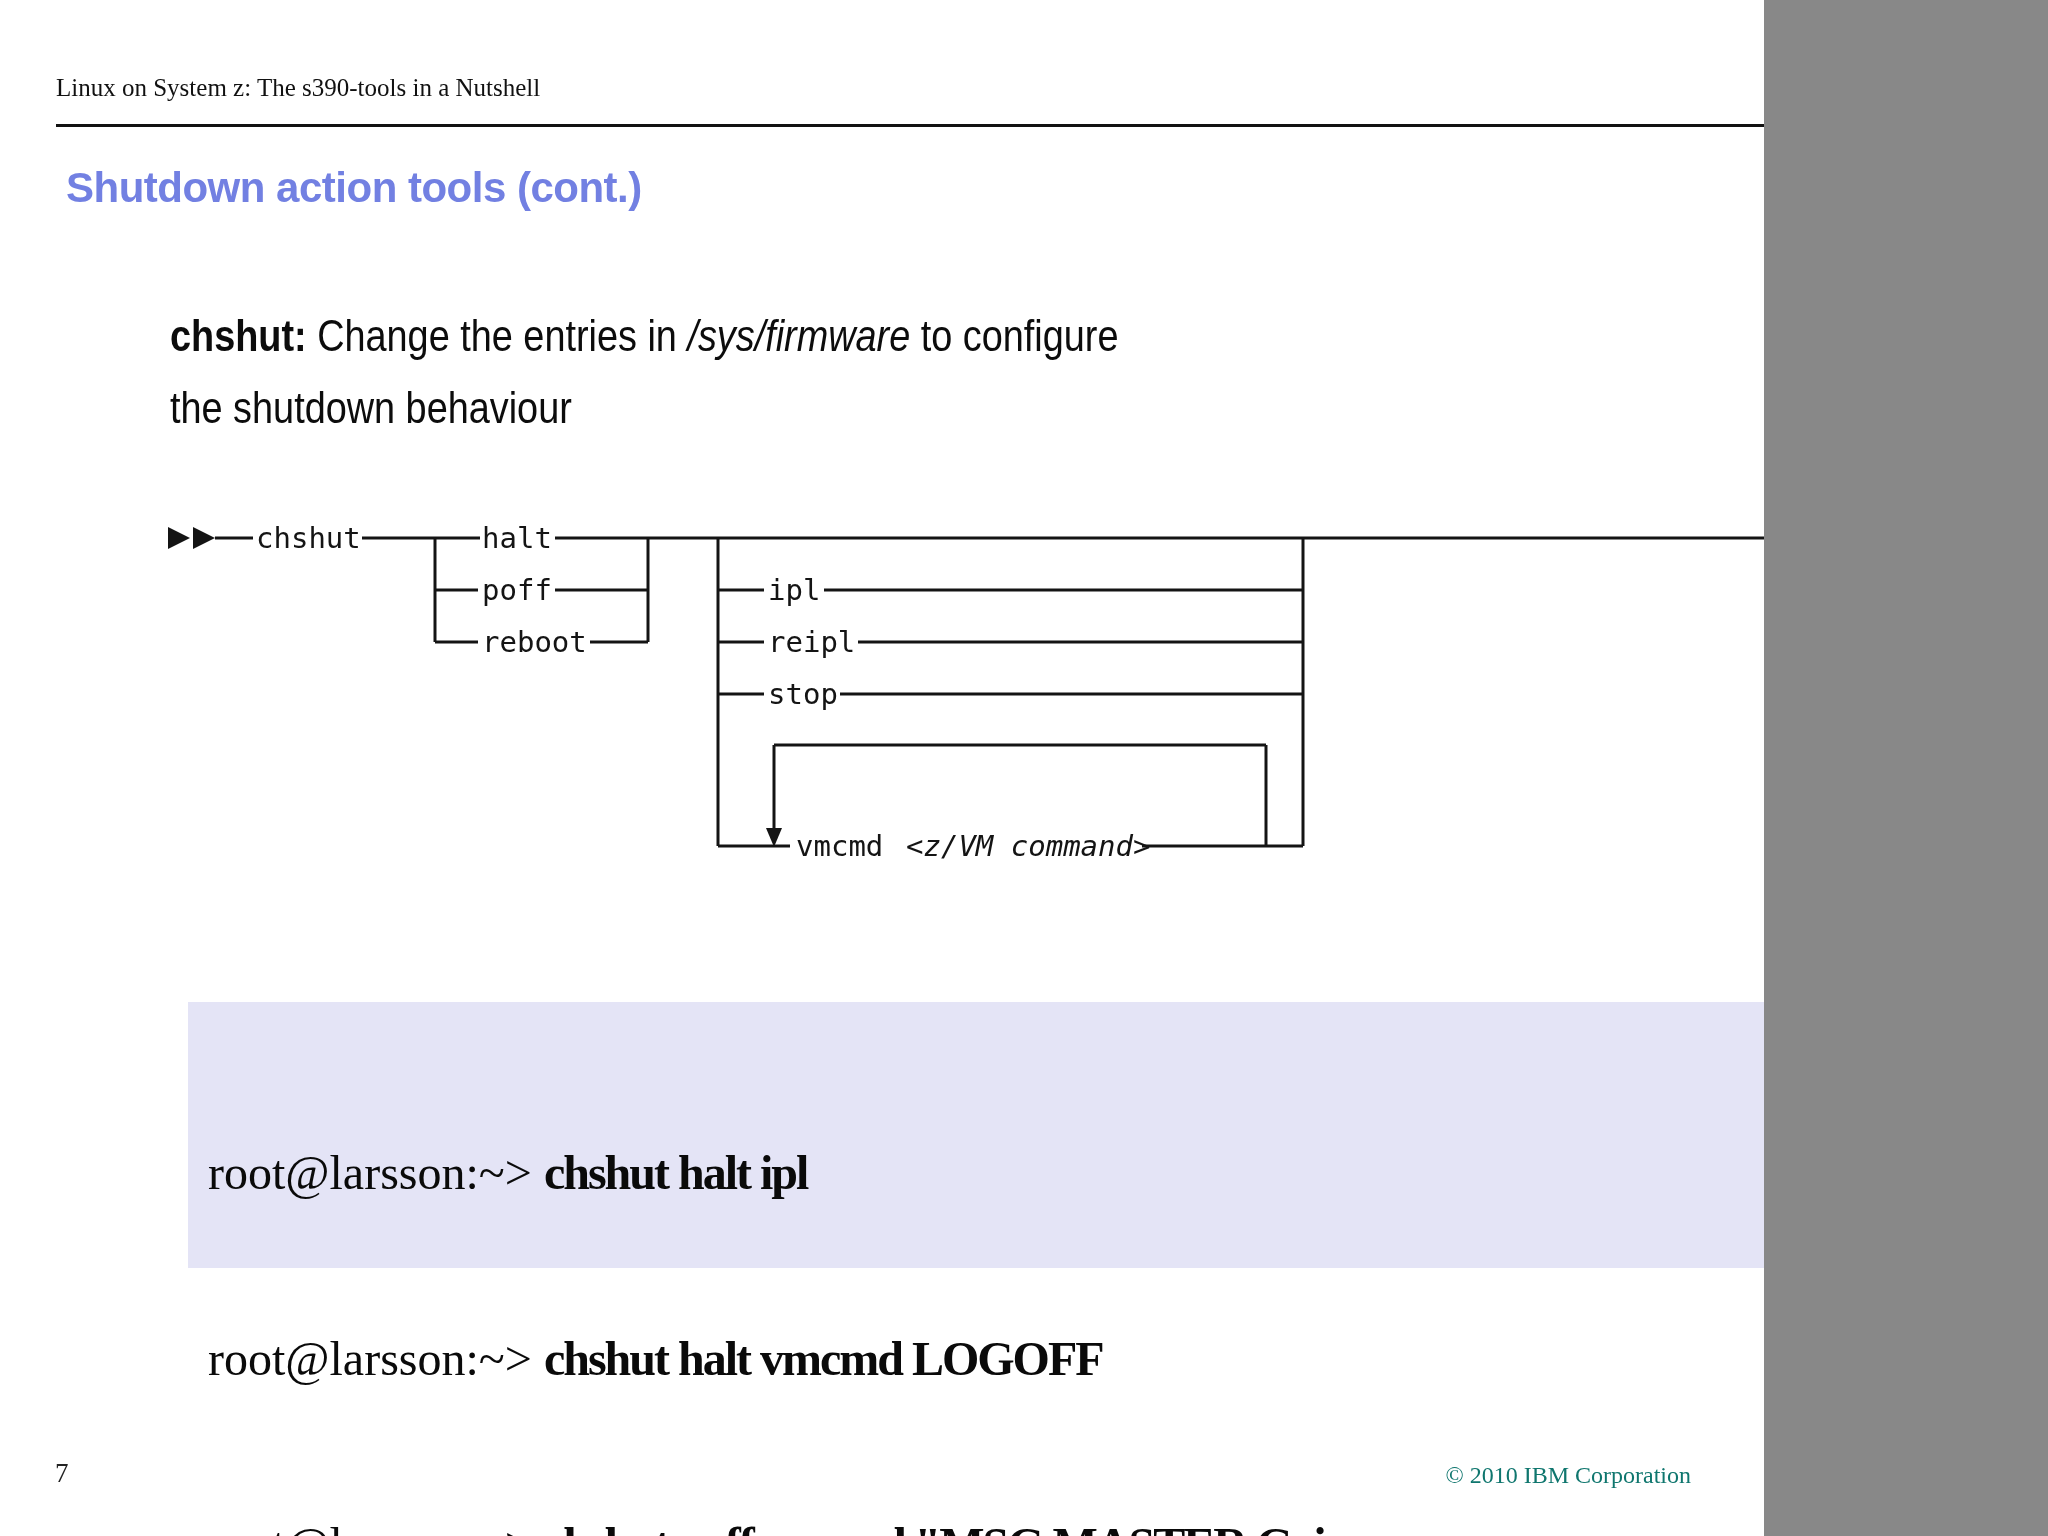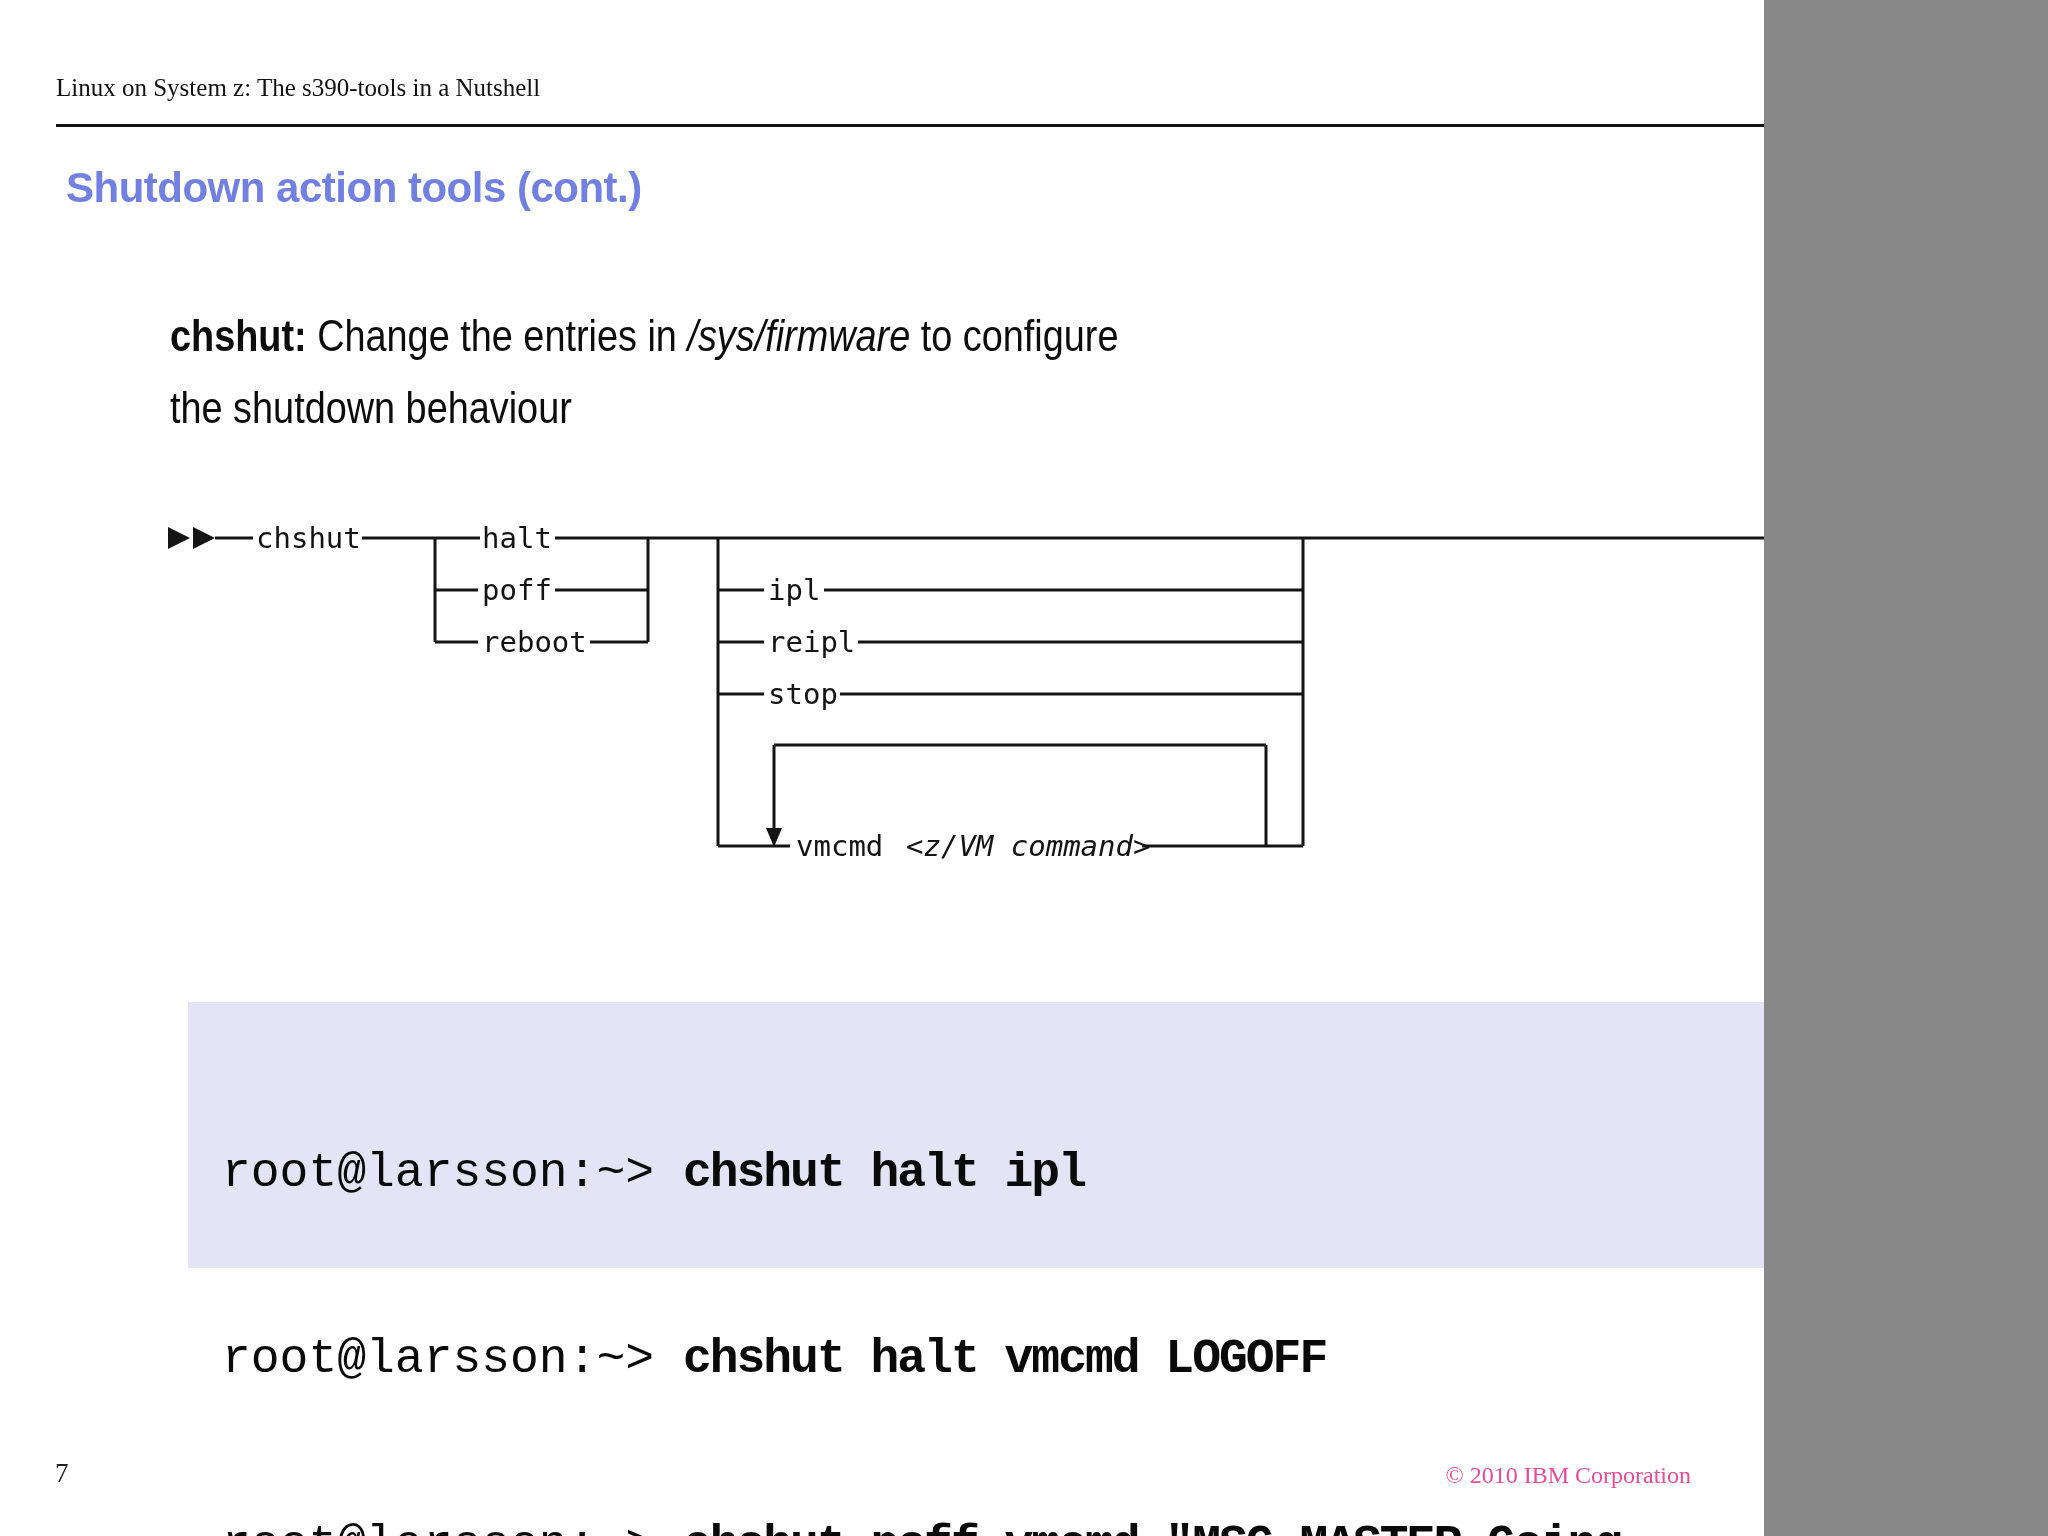--- a/index.html
+++ b/index.html
@@ -53,37 +53,37 @@
     font-size:29px;fill:#141414;
   }
   .diagram text.ital{font-style:italic;}
   .diagram .ln{stroke:#141414;stroke-width:3;fill:none;}
   .diagram .arrow{fill:#141414;}
 
   
   .terminal{
     left:188px;top:1002px;width:1657px;height:266px;
     background:#e4e4f6;
-    padding:16px 0 0 34px;box-sizing:border-box;
-    font-family:Liberation Mono, monospace;
+    padding:16px 0 0 20px;box-sizing:border-box;
+    font-family:Liberation Serif, serif;
     font-size:48px;line-height:62px;color:#0a0a0a;
     white-space:pre;
   }
   .terminal .cmd{font-weight:bold;letter-spacing:-2px;}
 
   
   .page-number{
     left:55px;top:1458px;
     font-family:"Liberation Serif",serif;
     font-size:27px;color:#222;
   }
   .copyright{
     right:73px;top:1462px;
     font-family:"Liberation Serif",serif;
-    font-size:24px;color:#ec4899;margin-left:6px;
+    font-size:24px;color:#0f766e;margin-left:6px;
   }
 </style>
 </head>
 <body>
 
 <div id="slide">
 
   <div class="abs header-title">Linux on System z: The s390-tools in a Nutshell</div>
 
   <svg class="abs" style="left:1856px;top:50px;" width="138" height="60" viewBox="0 0 140 58">

